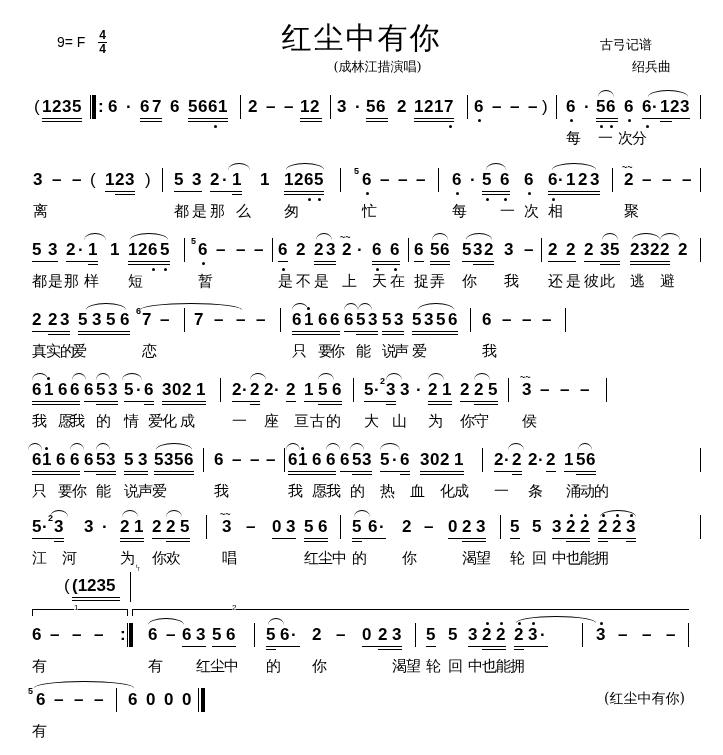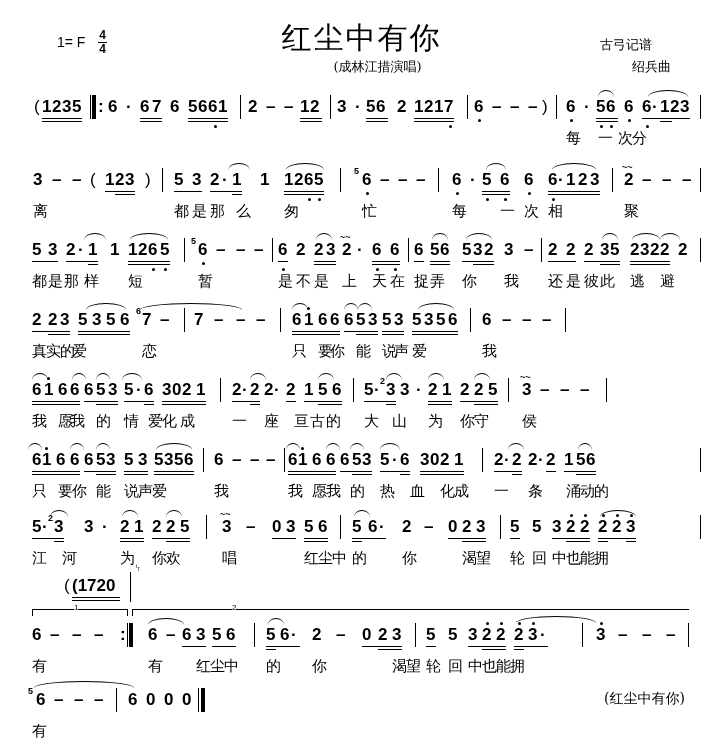--- a/index.html
+++ b/index.html
@@ -21,21 +21,21 @@
   .slur{position:absolute;border-top:1px solid #000;border-radius:50% 50% 0 0 / 100% 100% 0 0;height:6px;}
   .grace{position:absolute;font-size:9px;font-weight:bold;}
   .volta{position:absolute;border-top:1px solid #000;height:6px;}
   .note-foot{right:38px;top:690px;font-size:14px;font-family:"DejaVu Serif",serif;}
 </style>
 </head>
 <body>
 
 <div class="abs title">红尘中有你</div>
 <div class="abs subtitle">(成林江措演唱)</div>
-<div class="abs key">1= F</div>
+<div class="abs key">9= F</div>
 <div class="abs frac">
   <span>4</span>
   <span class="bar"></span>
   <span>4</span>
 </div>
 <div class="abs credit" style="left:600px;top:36px;">古弓记谱</div>
 <div class="abs credit" style="left:632px;top:58px;">绍兵曲</div>
 
 <div class="line" style="top:97px;">
   <span class="n" style="left:34px;font-weight:normal;">(</span>
@@ -553,21 +553,21 @@
     <div class="ul" style="left:626px;width:10px;top:24px;"></div>
   <div class="dot" style="left:602px;top:-3px;"></div>
     <div class="dot" style="left:616px;top:-3px;"></div>
     <div class="dot" style="left:630px;top:-3px;"></div>
   <div class="slur" style="left:600px;width:36px;top:-7px;"></div>
   <div class="bl" style="left:700px;"></div>
   <span class="lyr" style="left: 0px; width: 723px;"><span style="position: absolute; left: 32px;">江</span><span style="position: absolute; left: 62px;">河</span><span style="position: absolute; left: 120px;">为</span><span style="position: absolute; left: 152px;">你</span><span style="position: absolute; left: 166px;">欢</span><span style="position: absolute; left: 222px;">唱</span><span style="position: absolute; left: 304px;">红</span><span style="position: absolute; left: 318px;">尘</span><span style="position: absolute; left: 332px;">中</span><span style="position: absolute; left: 352px;">的</span><span style="position: absolute; left: 402px;">你</span><span style="position: absolute; left: 462px;">渴</span><span style="position: absolute; left: 476px;">望</span><span style="position: absolute; left: 510px;">轮</span><span style="position: absolute; left: 532px;">回</span><span style="position: absolute; left: 552px;">中</span><span style="position: absolute; left: 566px;">也</span><span style="position: absolute; left: 580px;">能</span><span style="position: absolute; left: 594px;">拥</span></span>
 </div>
 
 <span class="n abs" style="left:64px;top:576px;font-weight:normal;">(</span>
-<span class="abs" style="left:72px;top:576px;font-size:17px;font-weight:bold;">(1720</span>
+<span class="abs" style="left:72px;top:576px;font-size:17px;font-weight:bold;">(1235</span>
 <div class="ul abs" style="left:72px;top:597px;width:48px;"></div>
 <div class="ul abs" style="left:72px;top:600px;width:48px;"></div>
 <div class="abs" style="left:130px;top:572px;width:1px;height:30px;background:#000;"></div>
 <span class="abs" style="left:136px;top:563px;font-size:8px;">ᵗᵣ</span>
 <div class="volta abs" style="left:32px;top:609px;width:94px;border-left:1px solid #000;border-right:1px solid #000;"></div>
 <span class="abs" style="left:74px;top:603px;font-size:8px;background:#fff;">1</span>
 <div class="volta abs" style="left:132px;top:609px;width:556px;border-left:1px solid #000;"></div>
 <span class="abs" style="left:232px;top:603px;font-size:8px;background:#fff;">2</span>
 
 <div class="line" style="top:625px;">

